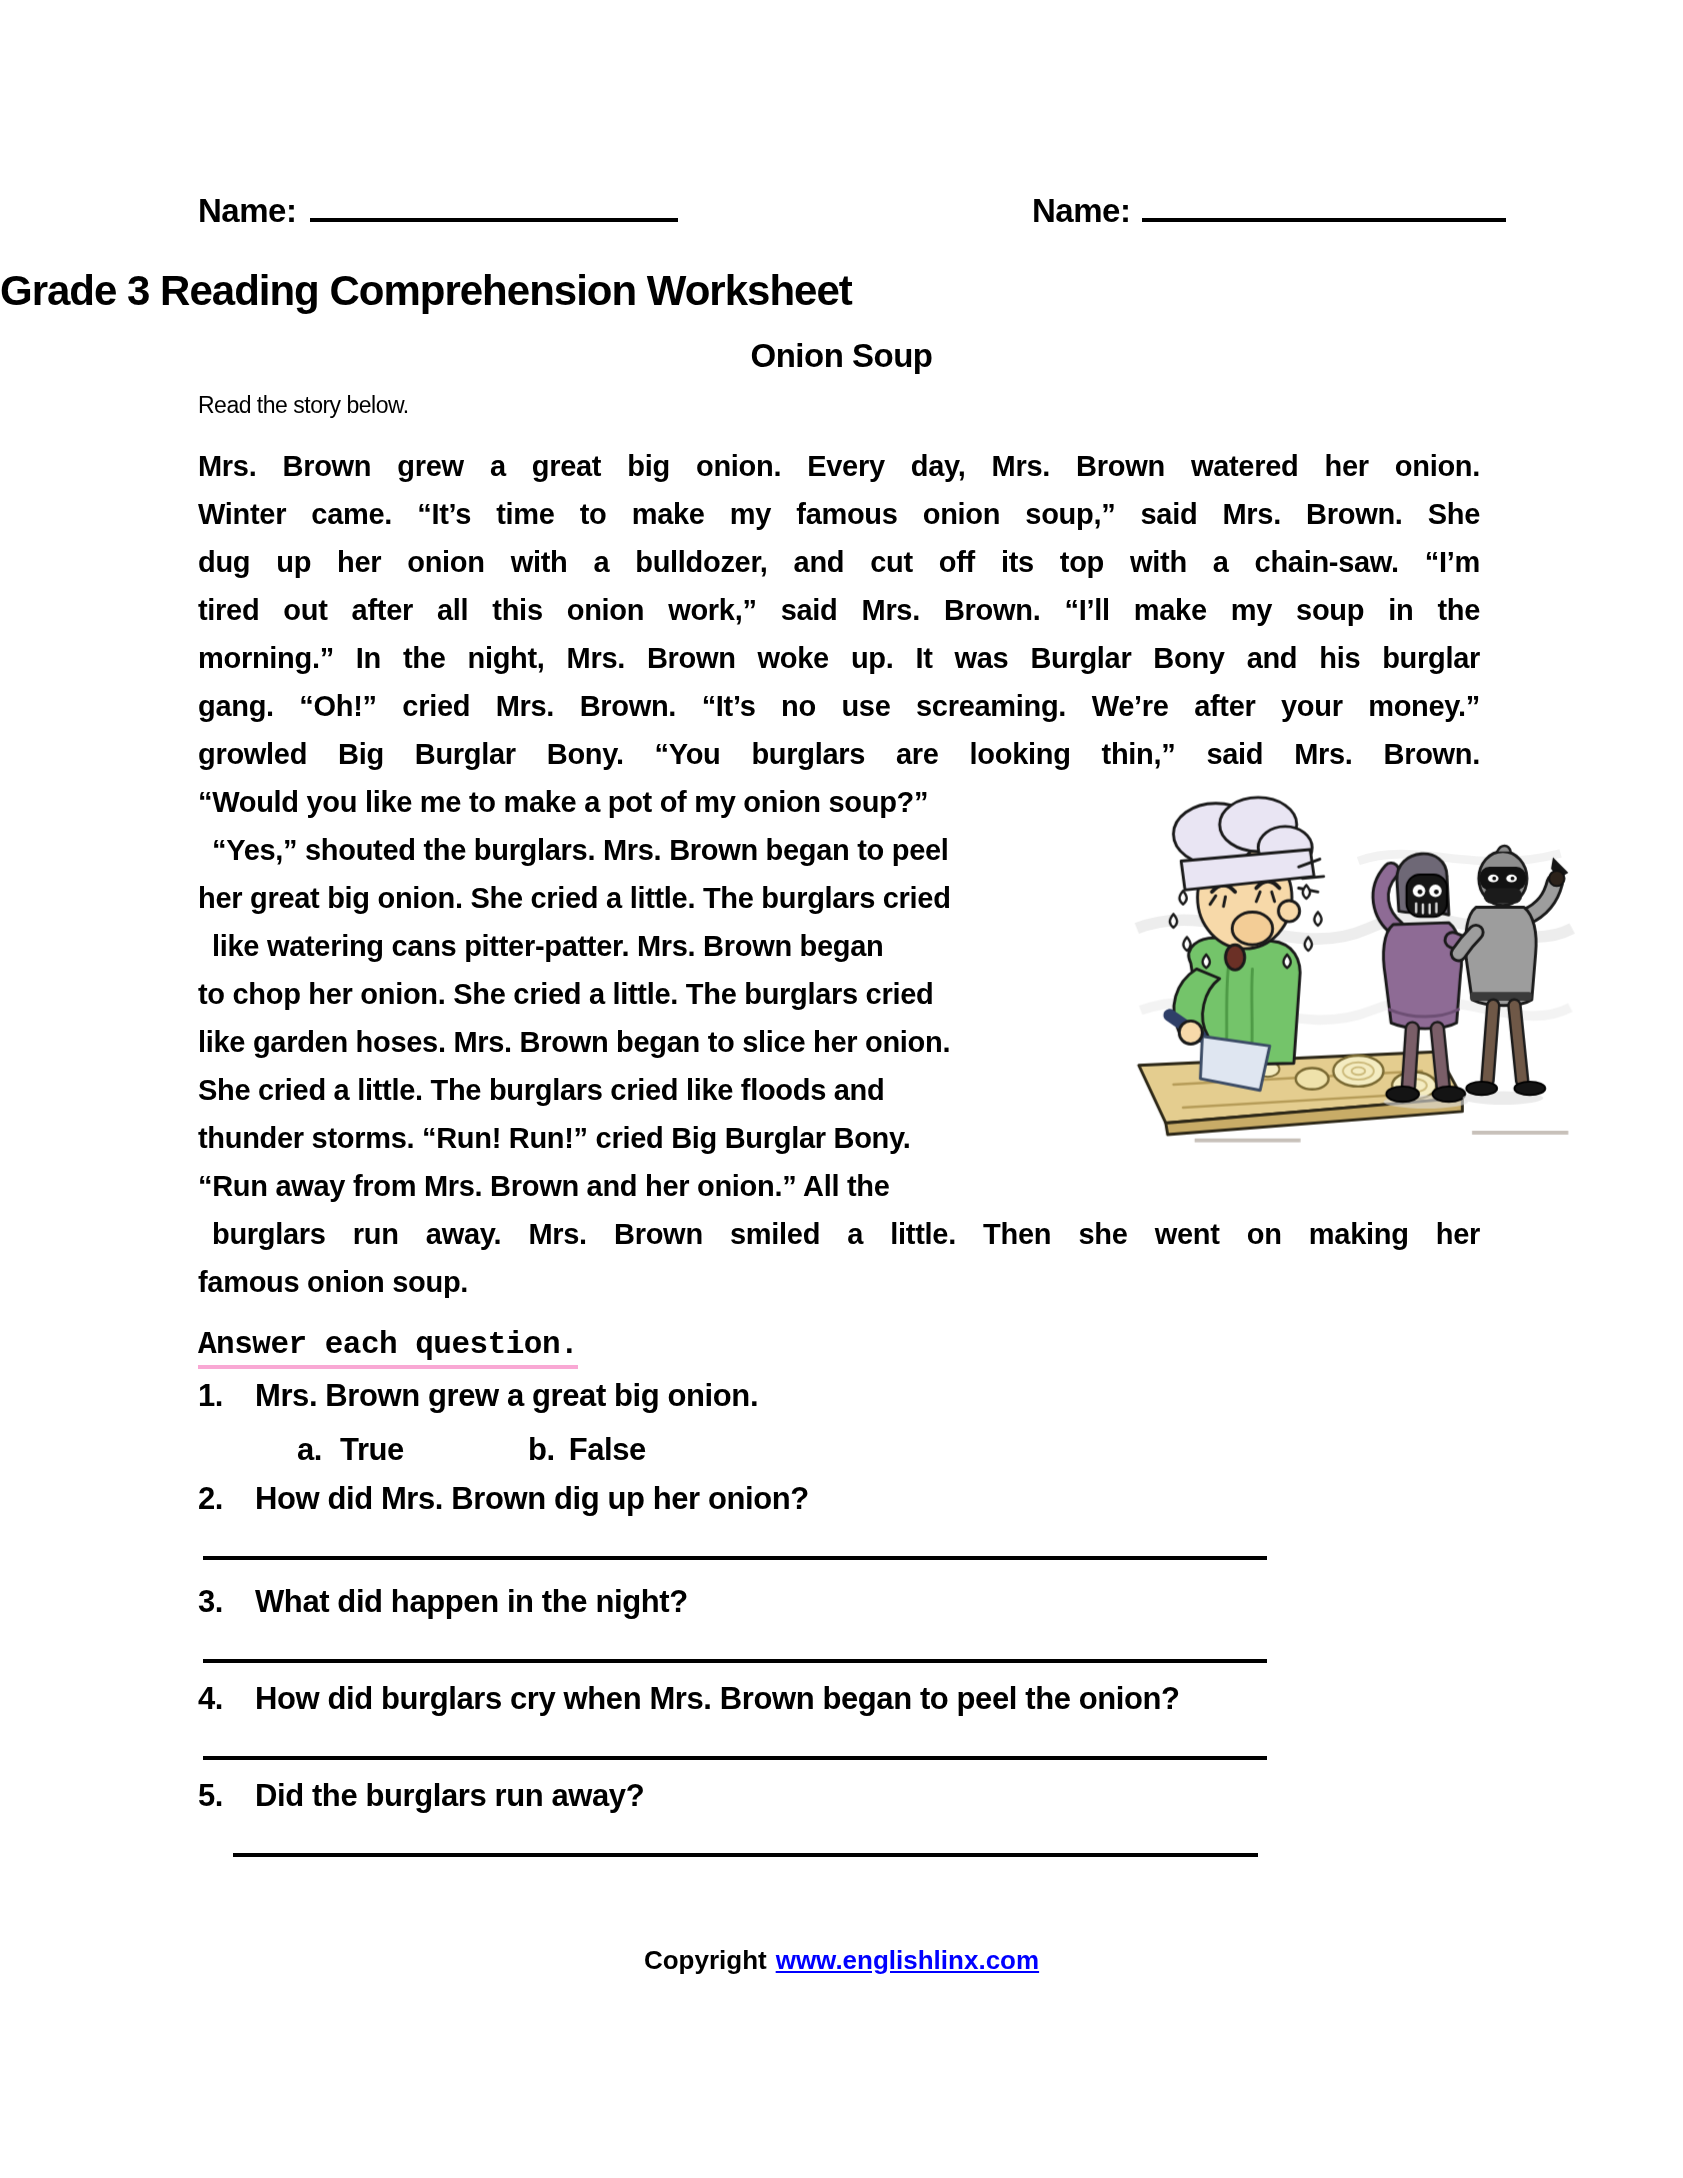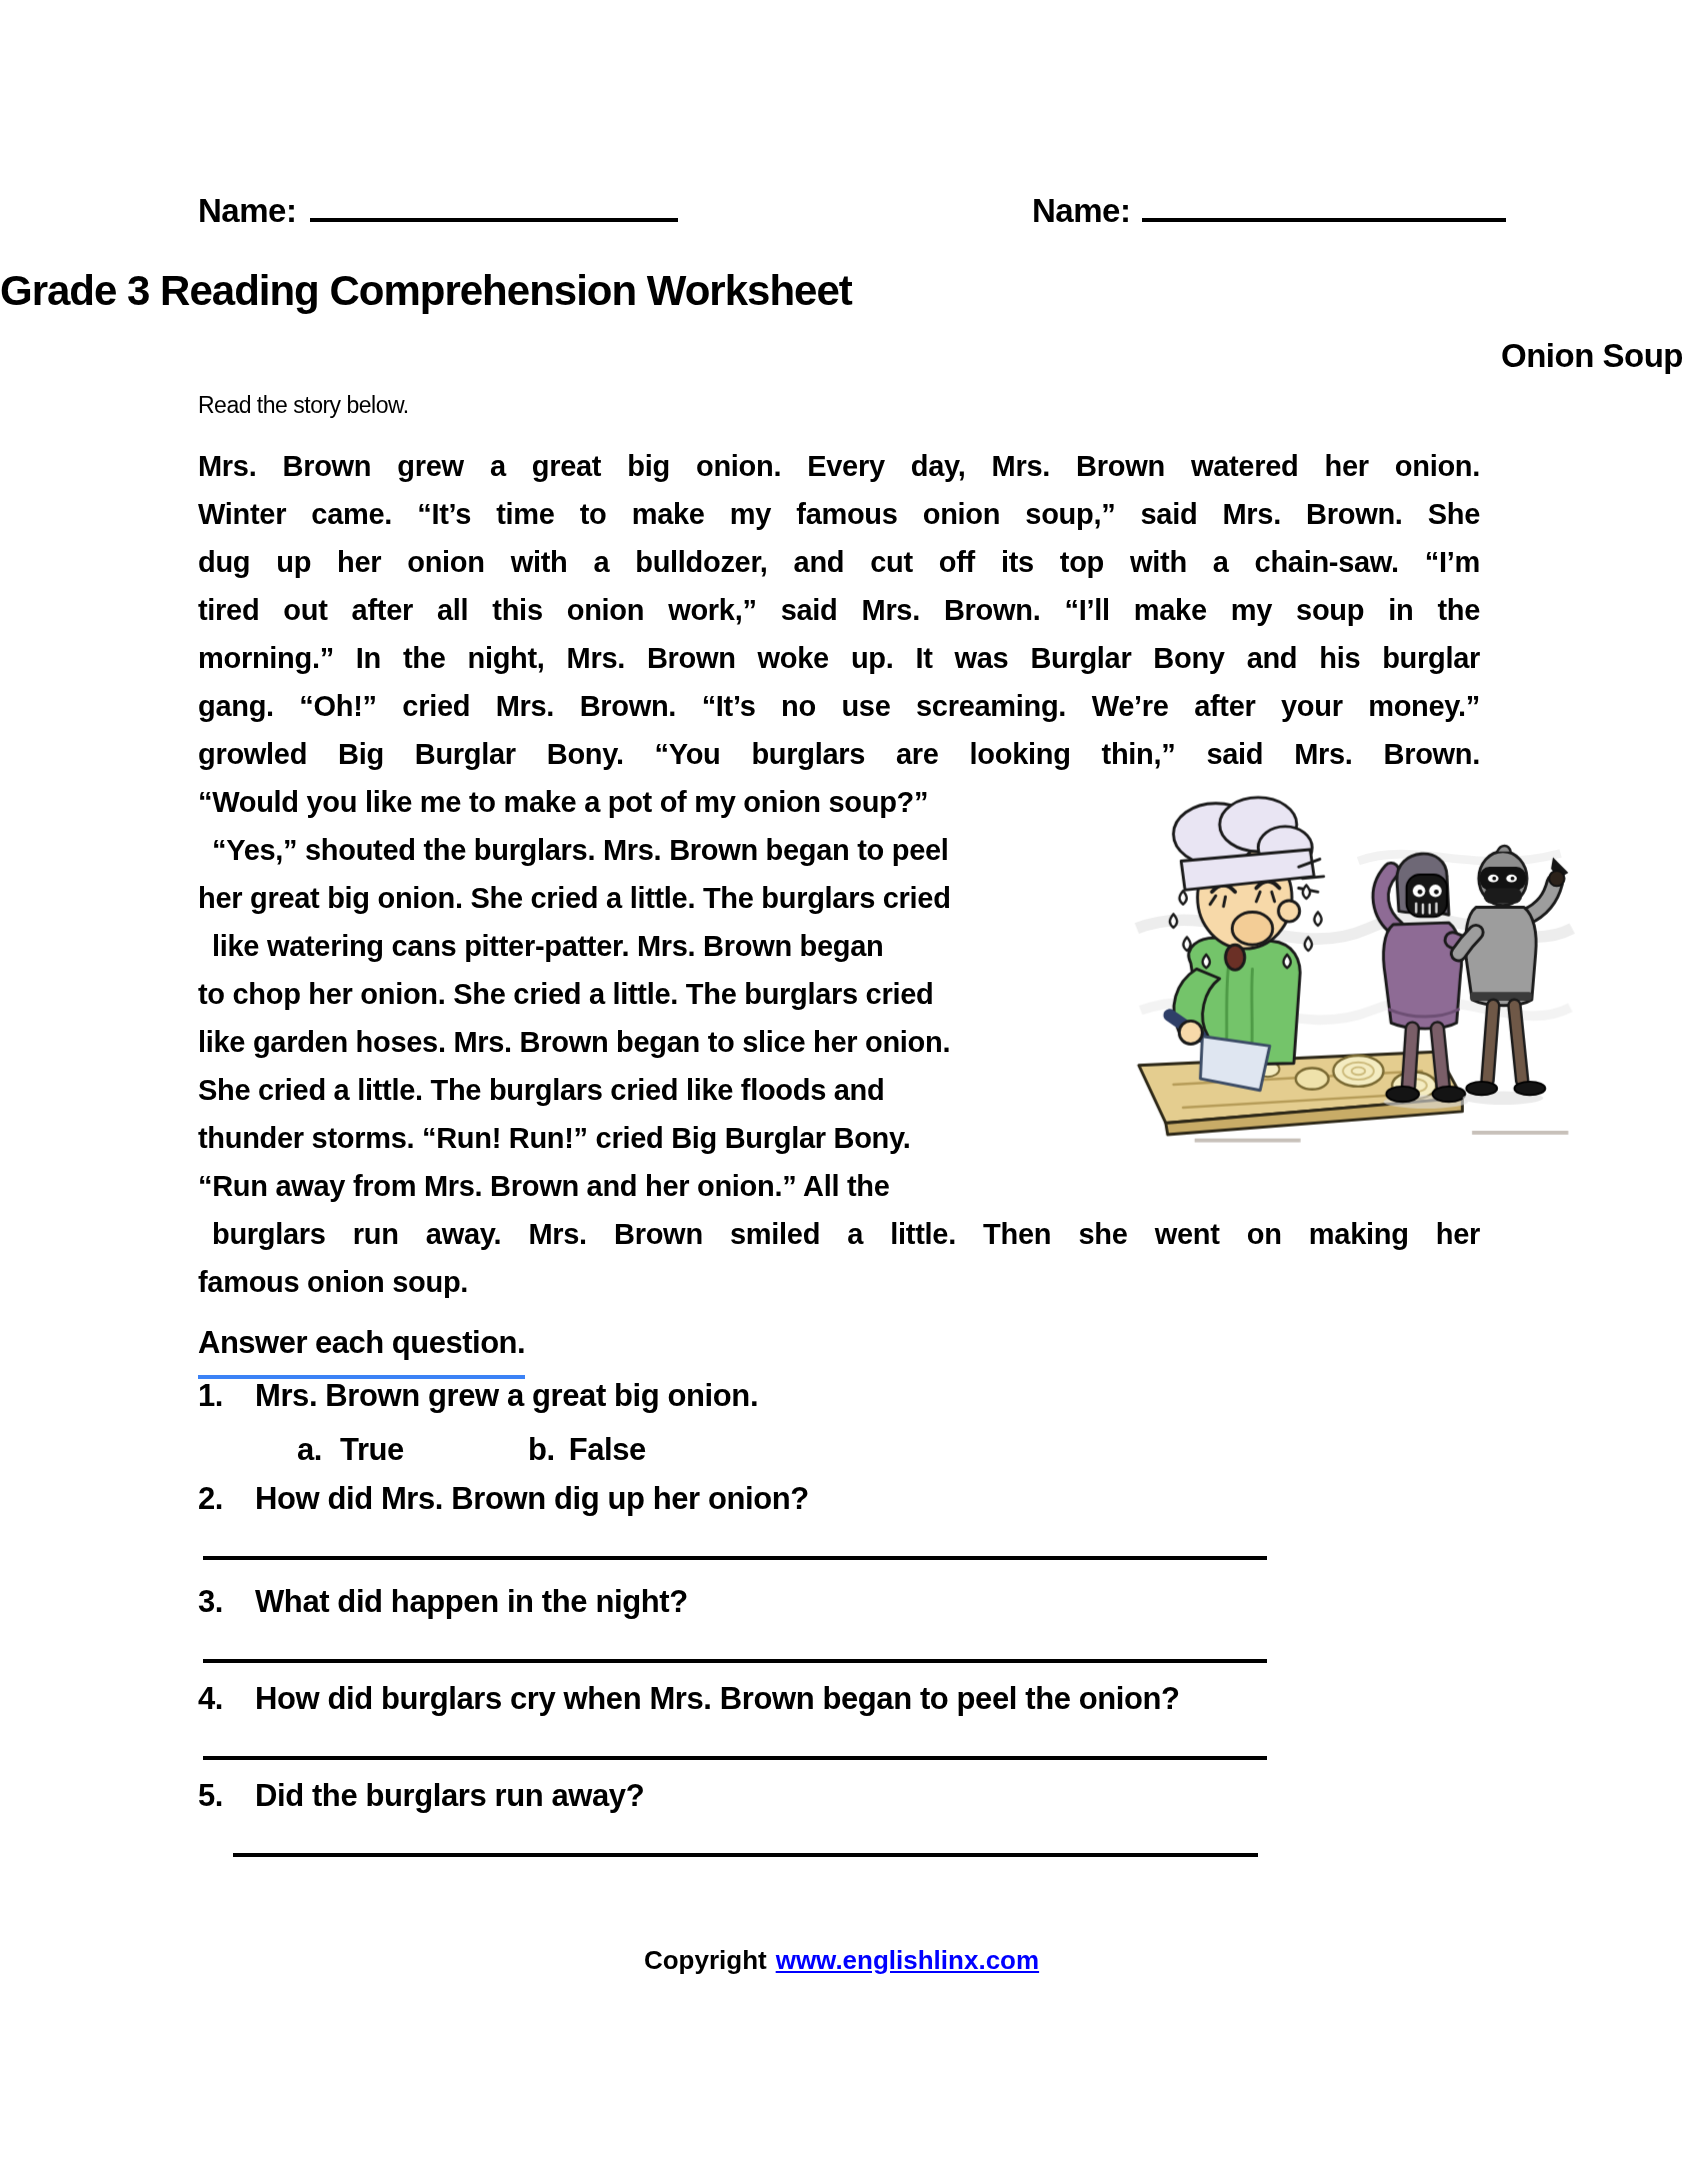--- a/index.html
+++ b/index.html
@@ -9,33 +9,33 @@
     font-family:"Liberation Sans",sans-serif;color:#000;overflow:hidden;
   }
   .abs{position:absolute;}
   
   .hdr-lbl{font-weight:bold;font-size:33px;letter-spacing:-0.5px;}
   .wline{display:inline-block;border-bottom:4px solid #000;height:30px;}
   .wline.name{width:368px;margin-left:14px;}
   .wline.date{width:364px;margin-left:12px;}
   
   .title{left:0;top:267px;width:1683px;text-align:left;font-weight:bold;font-size:42px;letter-spacing:-1px;}
-  .subtitle{left:0;top:337px;width:1683px;text-align:right;font-weight:bold;font-size:33px;letter-spacing:-0.5px;}
+  .subtitle{left:0;top:337px;width:1683px;text-align:center;font-weight:bold;font-size:33px;letter-spacing:-0.5px;}
   .instr{left:198px;top:392px;font-weight:normal;font-size:23px;letter-spacing:-0.5px;}
   
   .story{left:198px;top:442px;width:1282px;font-weight:bold;font-size:29px;line-height:48px;letter-spacing:-0.3px;}
   .line{height:48px;white-space:nowrap;}
   .line.j{white-space:normal;text-align:justify;text-align-last:justify;}
   .line.narrow{width:881px;}
   .line.ind{padding-left:14px;}
   
   .illus{left:1127px;top:784px;}
   
   .ans-head{left:198px;top:1325px;font-weight:bold;font-size:31px;letter-spacing:-0.5px;}
-  .ans-head span{border-bottom:4px solid #3b82f6;padding-bottom:15px;}
+  .ans-head span{border-bottom:4px solid #f9a8d4;padding-bottom:3px;font-family:Liberation Mono, monospace;}
   .q{left:198px;display:flex;font-weight:bold;font-size:31px;letter-spacing:-0.4px;width:1307px;}
   .q .num{width:57px;flex:none;}
   .q1{top:1378px;}.q2{top:1481px;}.q3{top:1584px;}.q4{top:1681px;}.q5{top:1778px;}
   .opts{left:297px;top:1432px;font-weight:bold;font-size:31px;letter-spacing:-0.4px;text-align:right;}
   .opts .alabel{margin-right:18px;}
   .opts .blabel{margin-left:124px;margin-right:14px;}
   .ansline{border-top:4px solid #000;height:0;}
   .ansline.l1{left:203px;top:1556px;width:1064px;}
   .ansline.l2{left:203px;top:1659px;width:1064px;}
   .ansline.l3{left:203px;top:1756px;width:1064px;}

